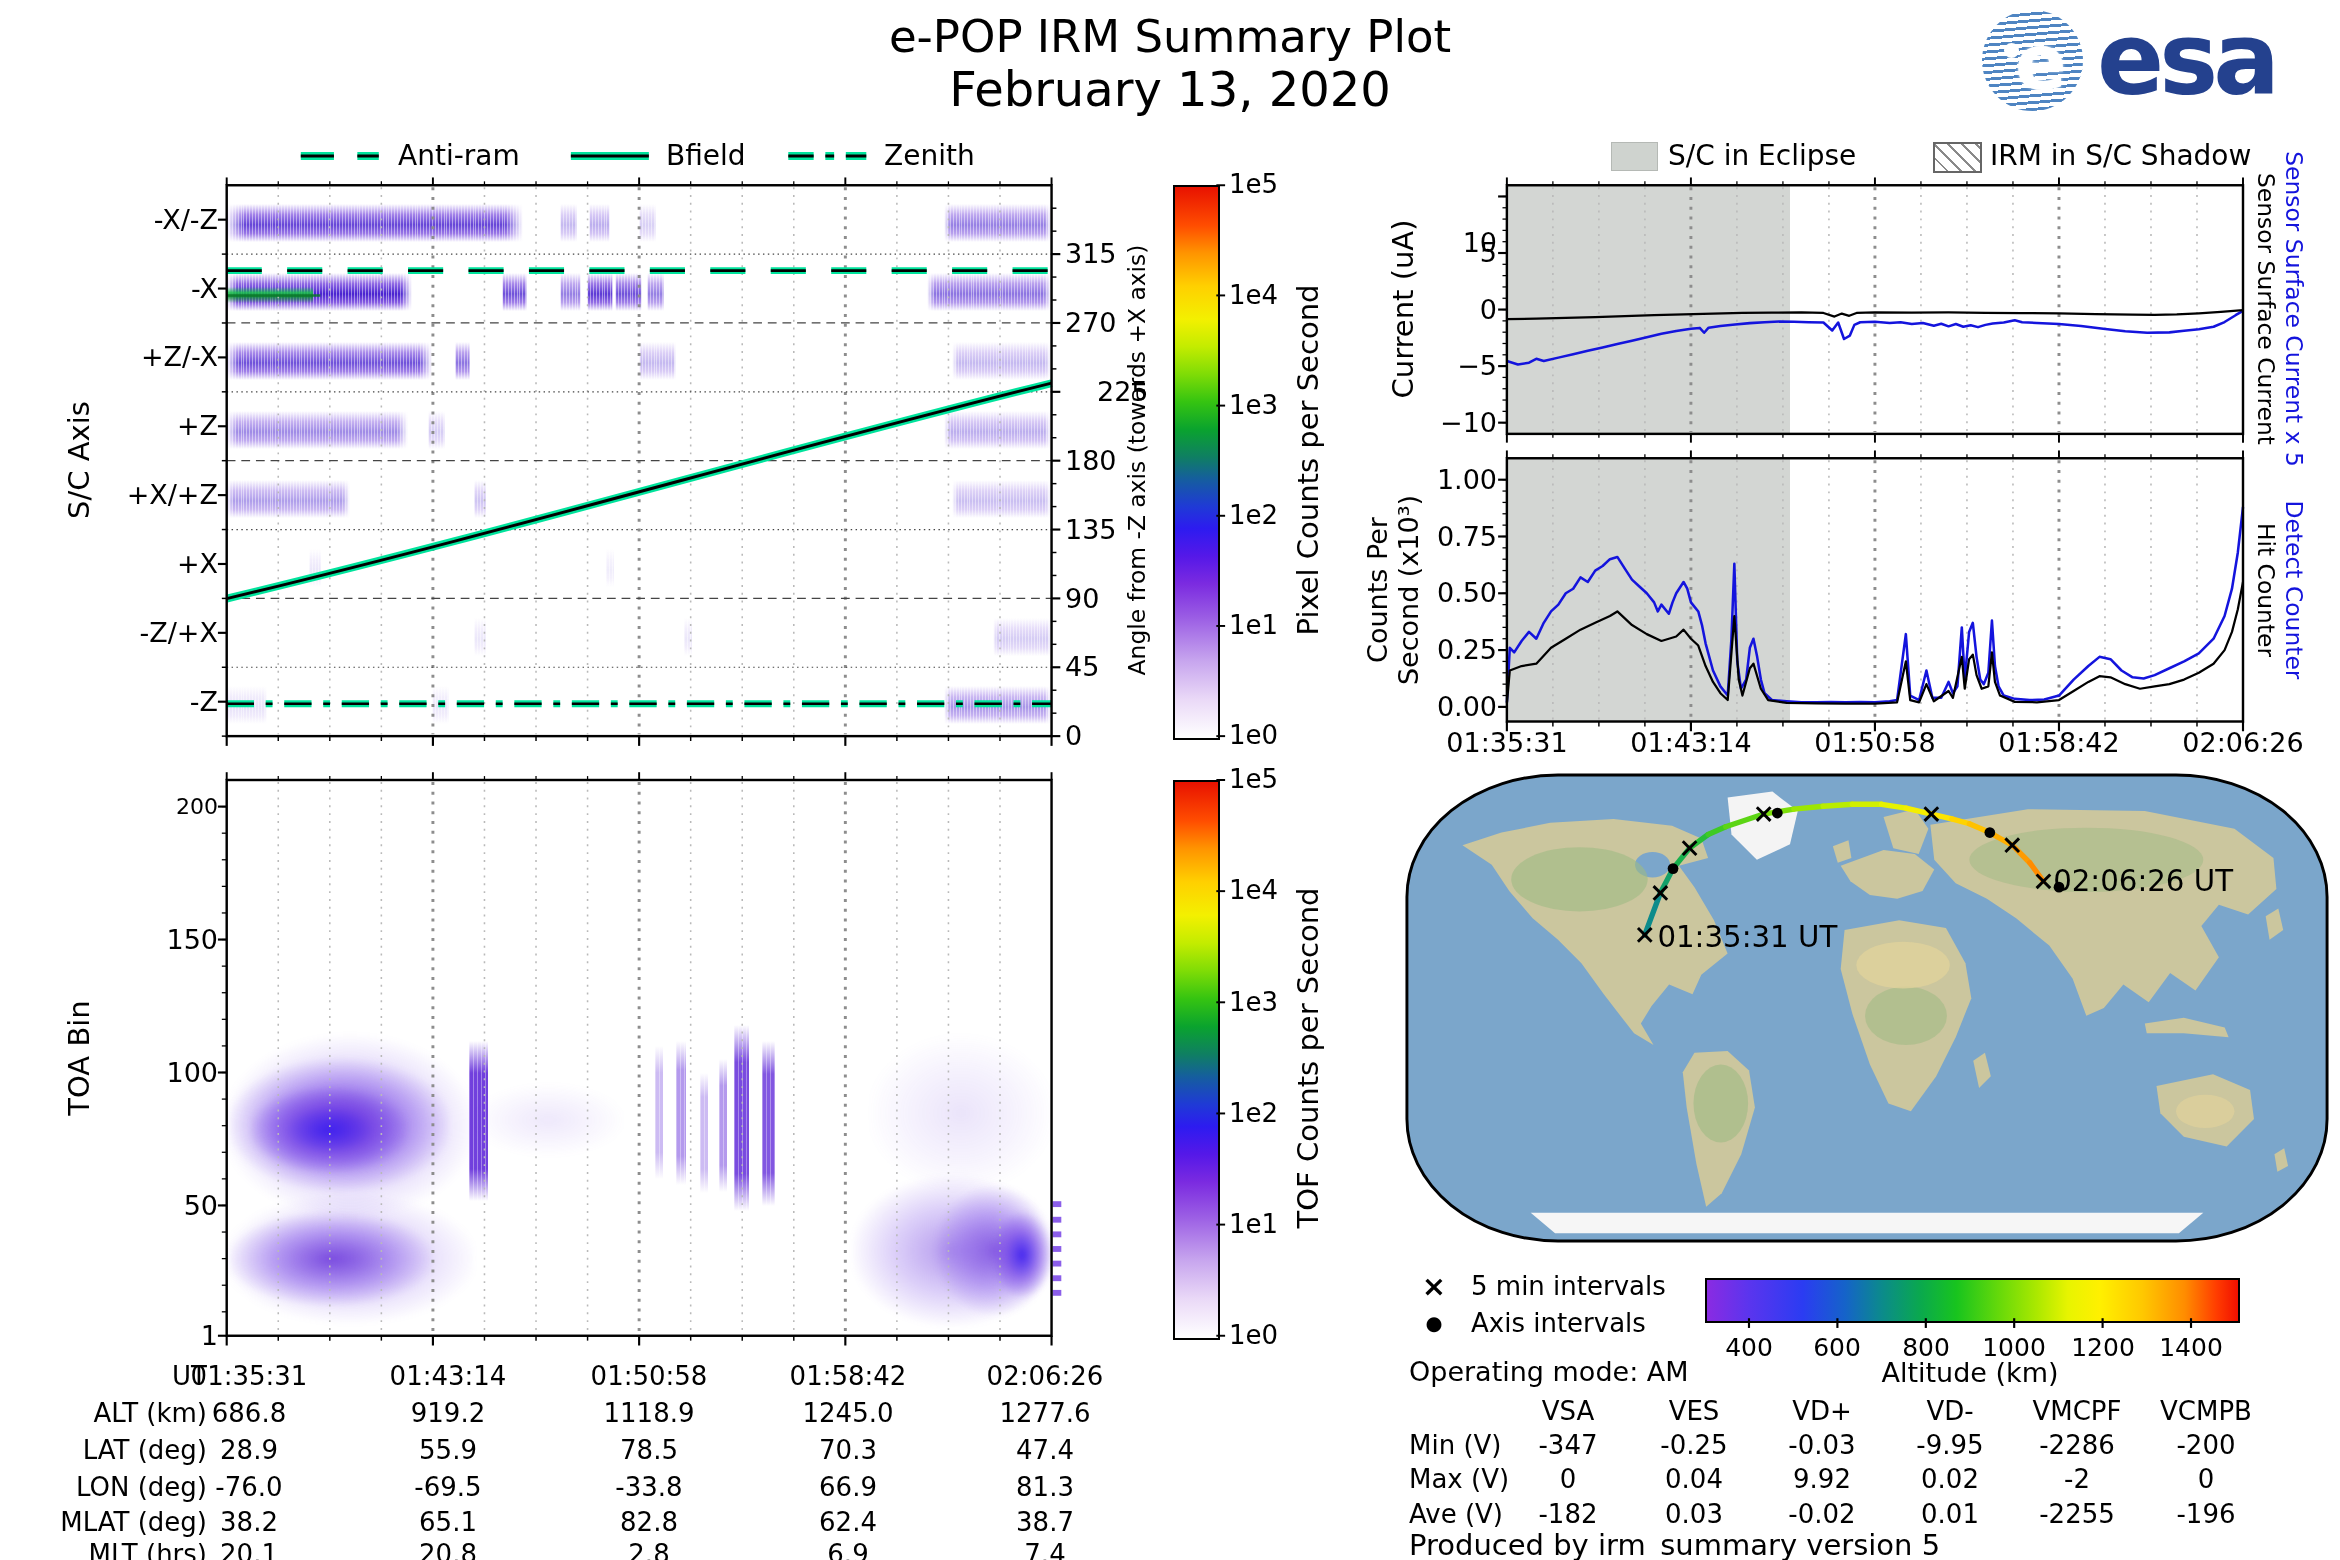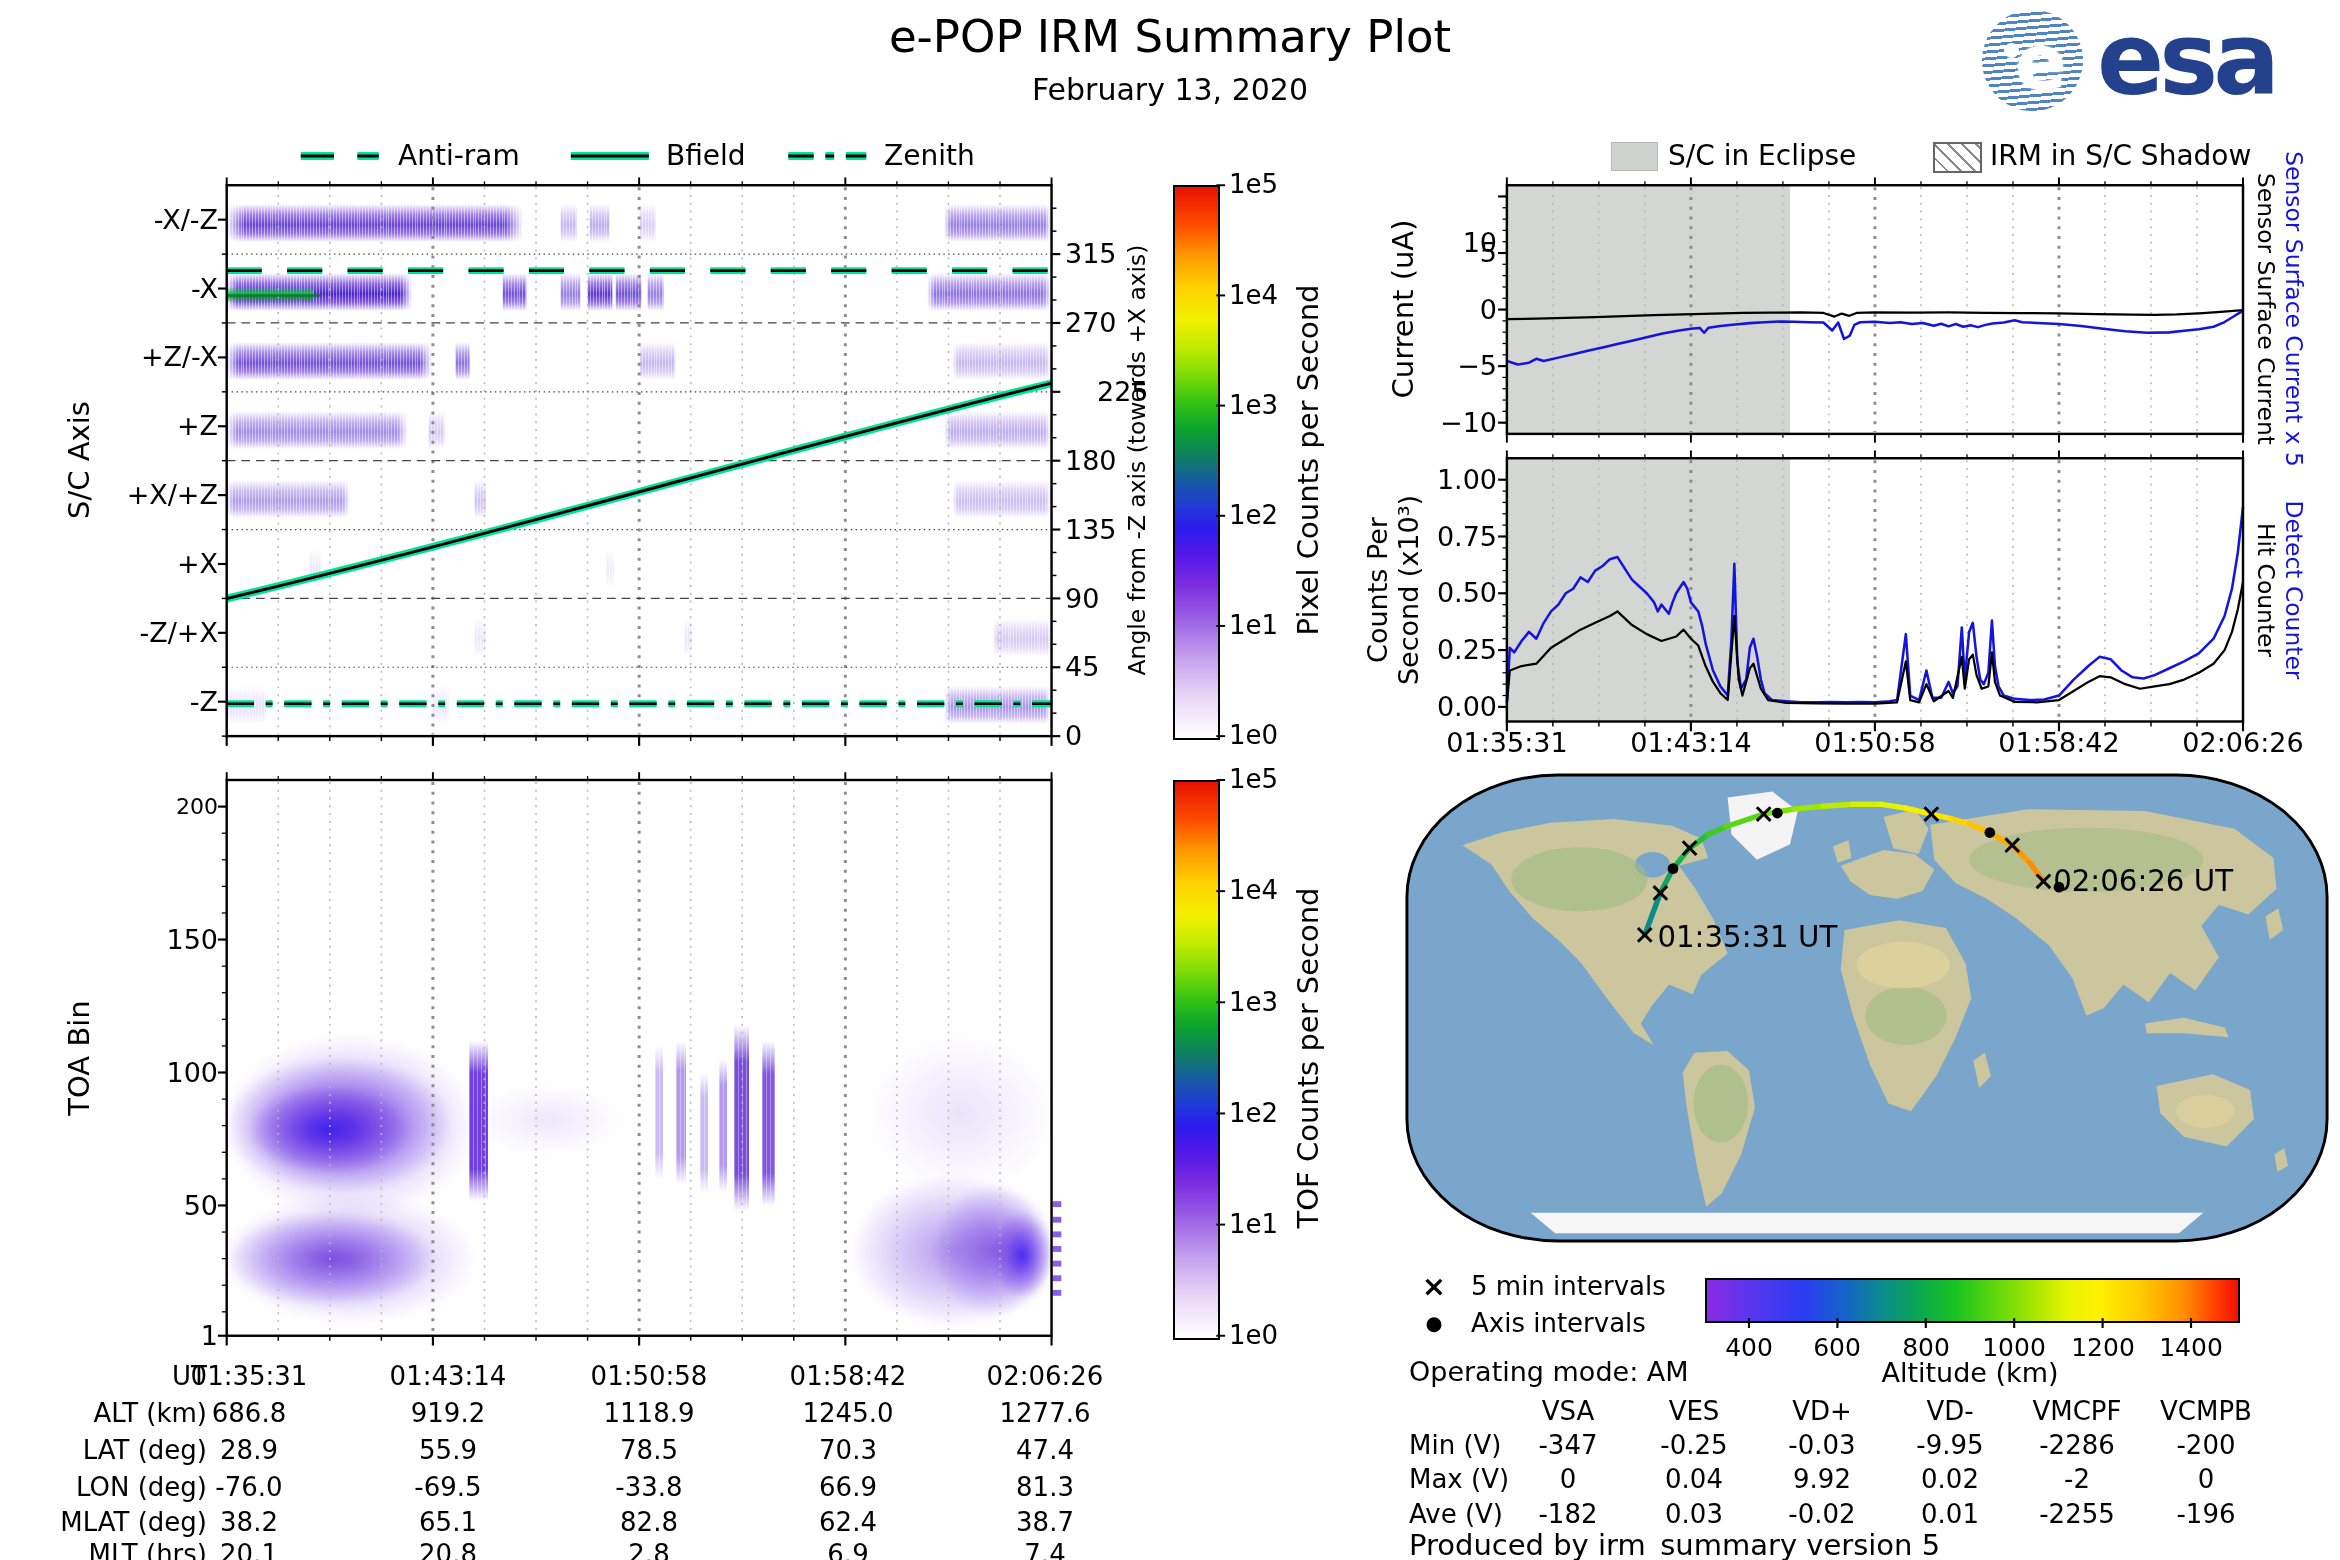--- a/index.html
+++ b/index.html
@@ -34,21 +34,21 @@
   #esa-dot{position:absolute;left:21.5px;top:33px;width:15.6px;height:15.6px;border-radius:50%;background:#fff;}
   #esa-e{position:absolute;left:33px;top:7.8px;font-size:76px;font-weight:bold;color:#fff;text-shadow:0 0 2.9px #fff;}
   #esa-word{position:absolute;left:2097px;top:2px;font-size:99px;font-weight:bold;color:#24418e;letter-spacing:-4.9px;}
 </style>
 </head>
 <body>
 
 <div id="stage">
 
   <div class="lbl ctr" style="left:1170px;top:37px;font-size:45px;">e-POP IRM Summary Plot</div>
-  <div class="lbl ctr" style="left:1170px;top:90px;font-size:30px;">February 13, 2020</div>
+  <div class="lbl ctr" style="left:1170px;top:90px;font-size:48px;">February 13, 2020</div>
 
 
   <div id="esa-globe">
     <div id="esa-dot"></div>
     <div id="esa-e">e</div>
   </div>
   <div id="esa-word">esa</div>
 
   <div class="lbl vc" style="left:398px;top:156px;font-size:28px;">Anti-ram</div>
   <div class="lbl vc" style="left:666px;top:156px;font-size:28px;">Bfield</div>

